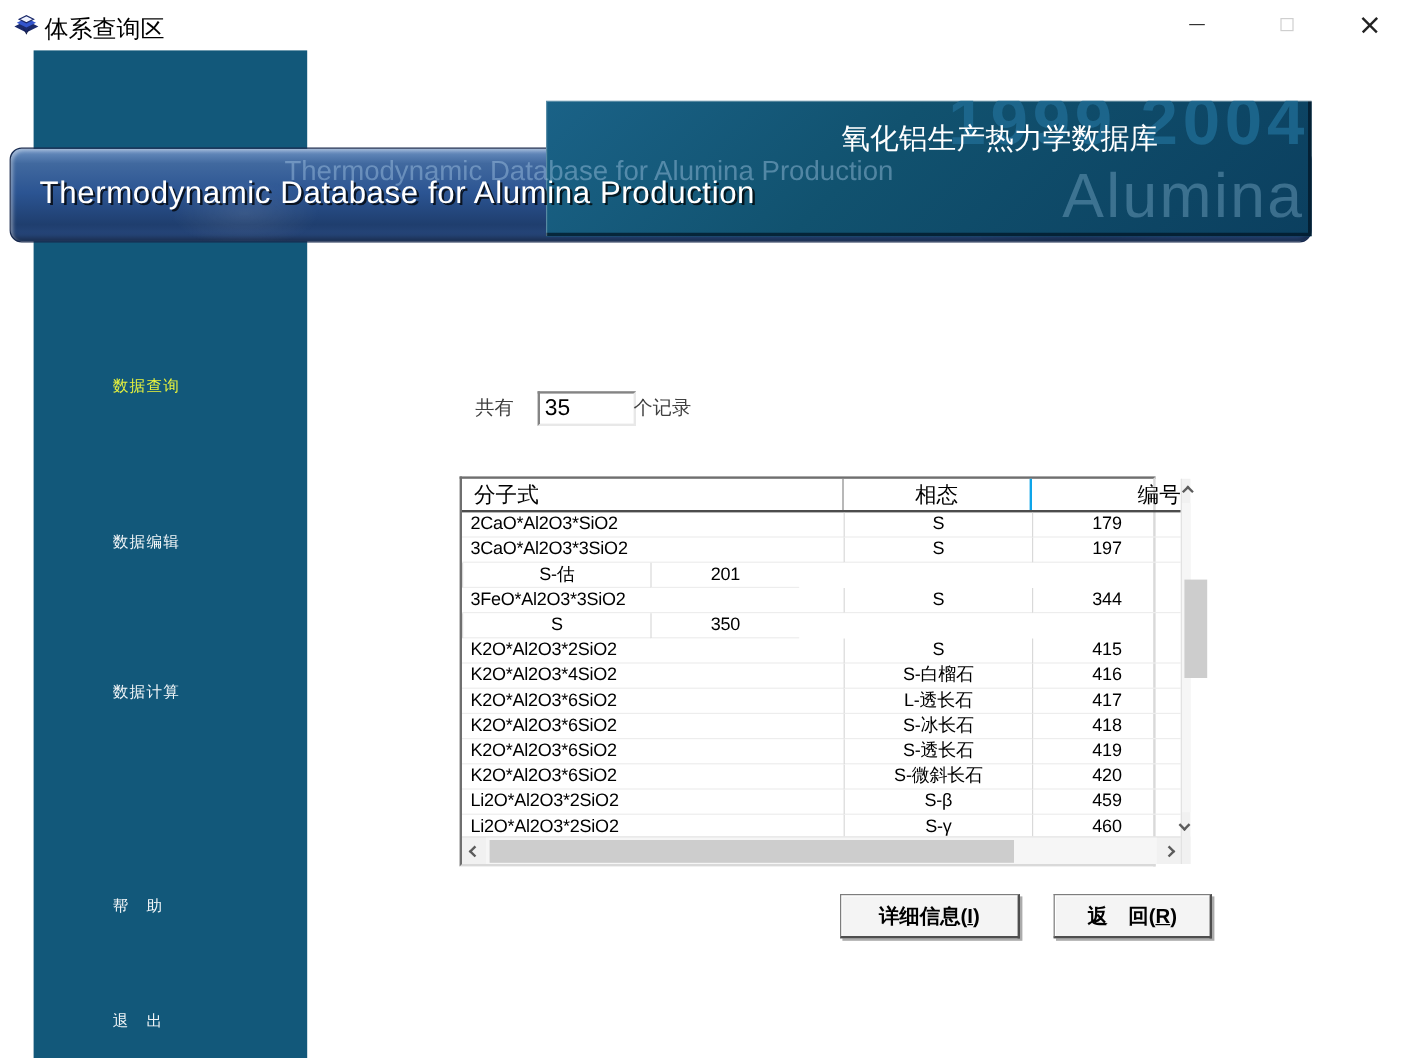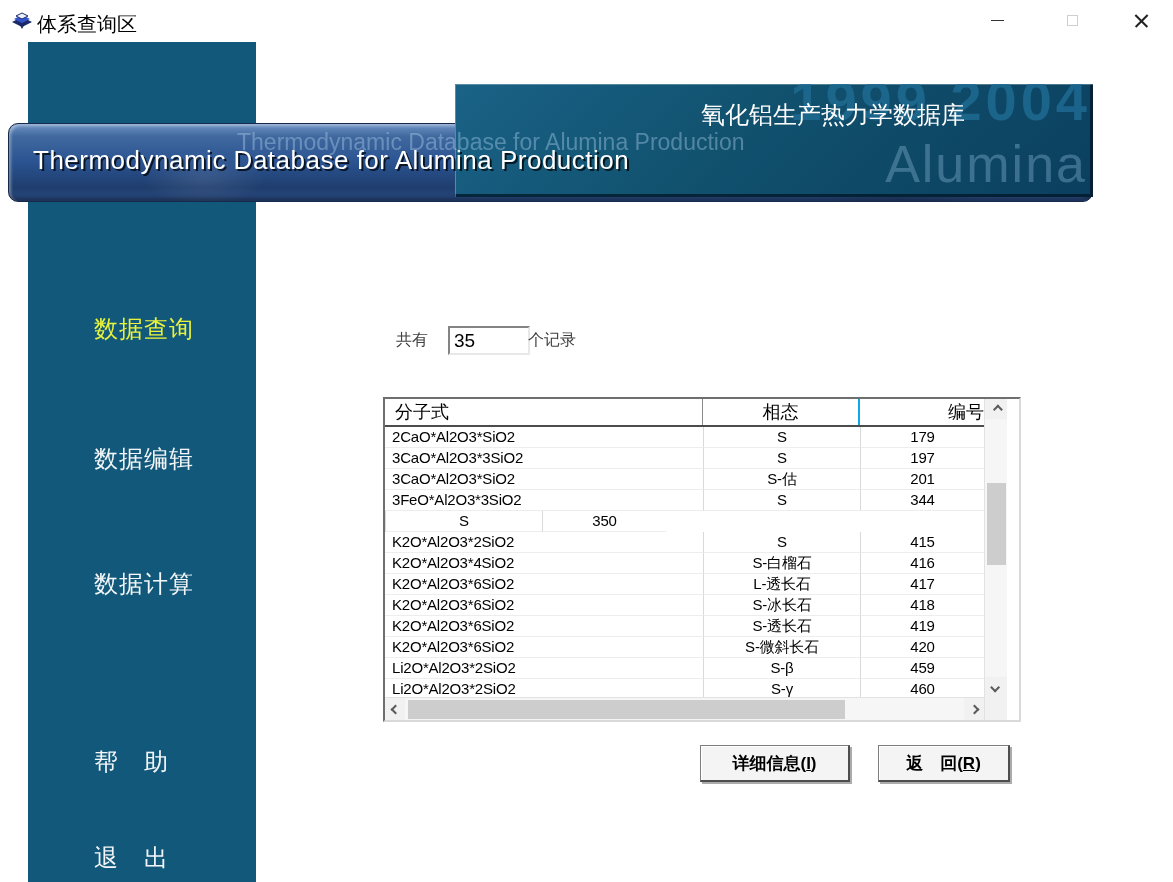--- a/index.html
+++ b/index.html
@@ -13,21 +13,21 @@
   .win-btn { position:absolute; top:0; width:46px; height:40px; display:flex; align-items:center; justify-content:center; cursor:default; }
   .min-glyph { width:13px; height:0; border-top:1.6px solid #333; }
   .max-glyph { width:11px; height:11px; border:1.4px solid #cfcfcf; }
   .close-glyph { position:relative; width:15px; height:15px; }
   .close-glyph::before,.close-glyph::after { content:""; position:absolute; left:-1px; top:7px; width:17px; height:1.6px; background:#222; }
   .close-glyph::before { transform:rotate(45deg); }
   .close-glyph::after  { transform:rotate(-45deg); }
 
   
   .sidebar { position:absolute; left:28px; top:42px; width:228px; height:840px; background:#12587A; z-index:1; }
-  .side-item { position:absolute; left:66px; font-size:24px; color:#f2f6f8; letter-spacing:1px; white-space:nowrap; cursor:pointer; }
+  .side-item { position:absolute; left:66px; font-size:13px; color:#f2f6f8; letter-spacing:1px; white-space:nowrap; cursor:pointer; }
   .side-item.active { color:#E8F33C; }
 
   
   .banner-bar { position:absolute; left:8px; top:123px; width:1085px; height:79px; border-radius:10px; z-index:2;
     background:linear-gradient(180deg,#6e93c4 0%,#41699f 16%,#2b5492 48%,#1f3e6e 82%,#2a4a80 100%);
     border:1px solid #17294d;
     box-shadow:inset 2px 2px 3px rgba(255,255,255,.38), inset -2px -3px 4px rgba(0,0,0,.38);
   }
   .banner-bar::before { content:""; position:absolute; inset:0; border-radius:10px;
     background:
@@ -49,21 +49,21 @@
   .main-title { position:absolute; left:33px; top:145px; font-size:26px; color:#fff; letter-spacing:.5px;
     text-shadow:2px 2px 0 rgba(0,0,0,.75); white-space:nowrap; z-index:5; }
 
   
   .rc-label { position:absolute; font-size:16px; color:#404040; }
   .rc-input { position:absolute; left:448px; top:326px; width:82px; height:29px; font-size:19px;
     font-family:inherit; padding:1px 4px; background:#fff; color:#000; outline:none;
     border:2px solid; border-color:#848484 #e8e8e8 #e8e8e8 #848484; }
 
   
-  .grid { position:absolute; left:383px; top:397px; width:638px; height:325px; background:#fff;
+  .grid { position:absolute; left:383px; top:397px; width:580px; height:325px; background:#fff;
     border:2px solid; border-color:#6f6f6f #d9d9d9 #d9d9d9 #6f6f6f; }
   .grid-inner { display:flex; width:100%; height:100%; }
   .grid-content { width:599px; display:flex; flex-direction:column; }
   .thead { display:flex; height:28px; border-bottom:2px solid #4c4c4c; font-size:18px; color:#000; }
   .th { line-height:27px; white-space:nowrap; overflow:hidden; }
   .th-formula { width:318px; padding-left:10px; border-right:1px solid #8a8a8a; }
   .th-phase   { width:157px; text-align:center; border-right:2px solid #0ea5e9; }
   .th-id      { width:124px; text-align:right; }
   .tbody { height:270px; overflow:hidden; }
   .trow { display:flex; height:21px; cursor:default; }
@@ -154,21 +154,20 @@
             <div class="cell cell-formula">2CaO*Al2O3*SiO2</div>
             <div class="cell cell-phase">S</div>
             <div class="cell cell-id">179</div>
           </div>
           <div class="trow">
             <div class="cell cell-formula">3CaO*Al2O3*3SiO2</div>
             <div class="cell cell-phase">S</div>
             <div class="cell cell-id">197</div>
           </div>
           <div class="trow">
-            <div class="cell cell-formula">3CaO*Al2O3*SiO2</div>
             <div class="cell cell-phase">S-估</div>
             <div class="cell cell-id">201</div>
           </div>
           <div class="trow">
             <div class="cell cell-formula">3FeO*Al2O3*3SiO2</div>
             <div class="cell cell-phase">S</div>
             <div class="cell cell-id">344</div>
           </div>
           <div class="trow">
             <div class="cell cell-phase">S</div>

